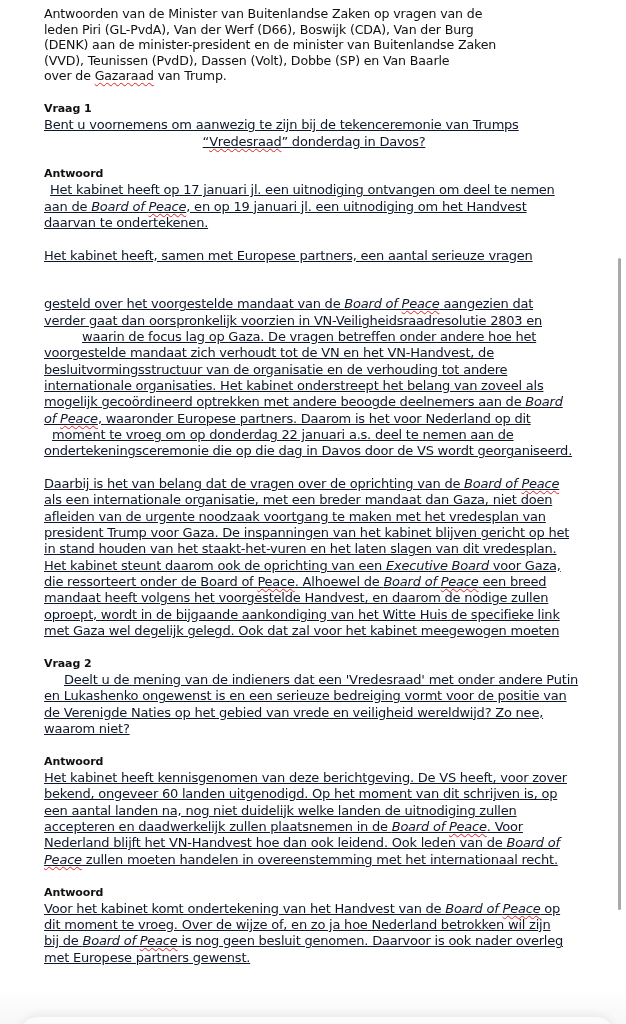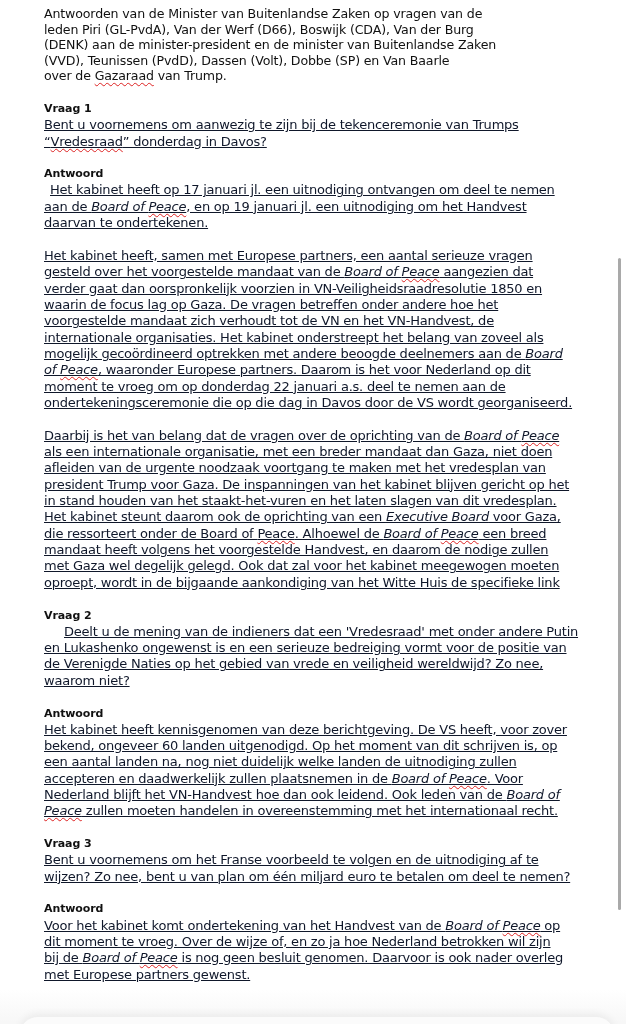--- a/index.html
+++ b/index.html
@@ -97,56 +97,57 @@
     <span class="line" style="display: block;">leden Piri (GL-PvdA), Van der Werf (D66), Boswijk (CDA), Van der Burg</span>
     <span class="line" style="display: block;">(DENK) aan de minister-president en de minister van Buitenlandse Zaken</span>
     <span class="line" style="display: block;">(VVD), Teunissen (PvdD), Dassen (Volt), Dobbe (SP) en Van Baarle</span>
     <span class="line" style="display: block;"><span>over de </span><span class="spell">Gazaraad</span><span> van Trump.</span></span>
   </div>
 
   <div class="block">
     <div class="heading">Vraag 1</div>
     <div class="body">
       <span class="line" style="display: block;">Bent u voornemens om aanwezig te zijn bij de tekenceremonie van Trumps</span>
-      <span class="line" style="display: block;"><span>“</span><span class="spell">Vredesraad</span><span>” donderdag in Davos?</span></span>
+      <span class="line" style="display: block; text-align: center;"><span>“</span><span class="spell">Vredesraad</span><span>” donderdag in Davos?</span></span>
     </div>
   </div>
 
   <div class="block" style="margin-bottom:0">
     <div class="heading">Antwoord</div>
     <div class="body para">
       <span class="line" style="display: block; margin-left: 6px;">Het kabinet heeft op 17 januari jl. een uitnodiging ontvangen om deel te nemen</span>
       <span class="line" style="display: block;"><span>aan de </span><em><span>Board of </span><span class="spell">Peace</span></em><span>, en op 19 januari jl. een uitnodiging om het Handvest</span></span>
       <span class="line" style="display: block;">daarvan te ondertekenen.</span>
     </div>
 
     <div class="body para">
       <span class="line" style="display: block;">Het kabinet heeft, samen met Europese partners, een aantal serieuze vragen</span>
-      <span class="line" style="display: block;"><span>gesteld over het voorgestelde mandaat van de </span><em><span>Board of </span><span class="spell">Peace</span></em><span> aangezien dat</span></span>
-      <span class="line" style="display: block;">verder gaat dan oorspronkelijk voorzien in VN-Veiligheidsraadresolutie 1850 en</span>
-      <span class="line" style="display: block;">waarin de focus lag op Gaza. De vragen betreffen onder andere hoe het</span>
+      <span class="line" style="display: block; margin-top: 32px;"><span>gesteld over het voorgestelde mandaat van de </span><em><span>Board of </span><span class="spell">Peace</span></em><span> aangezien dat</span></span>
+      <span class="line" style="display: block;">verder gaat dan oorspronkelijk voorzien in VN-Veiligheidsraadresolutie 2803 en</span>
+      <span class="line" style="display: block; margin-left: 38px;">waarin de focus lag op Gaza. De vragen betreffen onder andere hoe het</span>
       <span class="line" style="display: block;">voorgestelde mandaat zich verhoudt tot de VN en het VN-Handvest, de</span>
+      <span class="line" style="display: block;">besluitvormingsstructuur van de organisatie en de verhouding tot andere</span>
       <span class="line" style="display: block;">internationale organisaties. Het kabinet onderstreept het belang van zoveel als</span>
       <span class="line" style="display: block;"><span>mogelijk gecoördineerd optrekken met andere beoogde deelnemers aan de </span><em>Board</em></span>
       <span class="line" style="display: block;"><em><span>of </span><span class="spell">Peace</span></em><span>, waaronder Europese partners. Daarom is het voor Nederland op dit</span></span>
-      <span class="line" style="display: block;">moment te vroeg om op donderdag 22 januari a.s. deel te nemen aan de</span>
+      <span class="line" style="display: block; margin-left: 8px;">moment te vroeg om op donderdag 22 januari a.s. deel te nemen aan de</span>
       <span class="line" style="display: block;">ondertekeningsceremonie die op die dag in Davos door de VS wordt georganiseerd.</span>
     </div>
 
     <div class="body para">
       <span class="line" style="display: block;"><span>Daarbij is het van belang dat de vragen over de oprichting van de </span><em><span>Board of </span><span class="spell">Peace</span></em></span>
       <span class="line" style="display: block;">als een internationale organisatie, met een breder mandaat dan Gaza, niet doen</span>
       <span class="line" style="display: block;">afleiden van de urgente noodzaak voortgang te maken met het vredesplan van</span>
       <span class="line" style="display: block;">president Trump voor Gaza. De inspanningen van het kabinet blijven gericht op het</span>
       <span class="line" style="display: block;">in stand houden van het staakt-het-vuren en het laten slagen van dit vredesplan.</span>
       <span class="line" style="display: block;"><span>Het kabinet steunt daarom ook de oprichting van een </span><em>Executive Board</em><span> voor Gaza,</span></span>
       <span class="line" style="display: block;"><span>die ressorteert onder de Board of </span><span class="spell">Peace</span><span>. Alhoewel de </span><em><span>Board of </span><span class="spell">Peace</span></em><span> een breed</span></span>
       <span class="line" style="display: block;">mandaat heeft volgens het voorgestelde Handvest, en daarom de nodige zullen</span>
+      <span class="line" style="display: block;">oproept, wordt in de bijgaande aankondiging van het Witte Huis de specifieke link</span>
       <span class="line" style="display: block;">met Gaza wel degelijk gelegd. Ook dat zal voor het kabinet meegewogen moeten</span>
-      <span class="line" style="display: block;">oproept, wordt in de bijgaande aankondiging van het Witte Huis de specifieke link</span>
     </div>
   </div>
 
   <div class="block">
     <div class="heading">Vraag 2</div>
     <div class="body">
       <span class="line" style="display: block; margin-left: 20px;">Deelt u de mening van de indieners dat een 'Vredesraad' met onder andere Putin</span>
       <span class="line" style="display: block;">en Lukashenko ongewenst is en een serieuze bedreiging vormt voor de positie van</span>
       <span class="line" style="display: block;">de Verenigde Naties op het gebied van vrede en veiligheid wereldwijd? Zo nee,</span>
       <span class="line" style="display: block;">waarom niet?</span>
@@ -158,27 +159,20 @@
     <div class="body">
       <span class="line" style="display: block;">Het kabinet heeft kennisgenomen van deze berichtgeving. De VS heeft, voor zover</span>
       <span class="line" style="display: block;">bekend, ongeveer 60 landen uitgenodigd. Op het moment van dit schrijven is, op</span>
       <span class="line" style="display: block;">een aantal landen na, nog niet duidelijk welke landen de uitnodiging zullen</span>
       <span class="line" style="display: block;"><span>accepteren en daadwerkelijk zullen plaatsnemen in de </span><em><span>Board of </span><span class="spell">Peace</span></em><span>. Voor</span></span>
       <span class="line" style="display: block;"><span>Nederland blijft het VN-Handvest hoe dan ook leidend. Ook leden van de </span><em>Board of</em></span>
       <span class="line" style="display: block;"><em class="spell">Peace</em><span> zullen moeten handelen in overeenstemming met het internationaal recht.</span></span>
     </div>
   </div>
 
-  <div class="block">
-    <div class="heading">Vraag 3</div>
-    <div class="body">
-      <span class="line" style="display: block;">Bent u voornemens om het Franse voorbeeld te volgen en de uitnodiging af te</span>
-      <span class="line" style="display: block;">wijzen? Zo nee, bent u van plan om één miljard euro te betalen om deel te nemen?</span>
-    </div>
-  </div>
 
   <div class="block">
     <div class="heading">Antwoord</div>
     <div class="body">
       <span class="line" style="display: block;"><span>Voor het kabinet komt ondertekening van het Handvest van de </span><em><span>Board of </span><span class="spell">Peace</span></em><span> op</span></span>
       <span class="line" style="display: block;">dit moment te vroeg. Over de wijze of, en zo ja hoe Nederland betrokken wil zijn</span>
       <span class="line" style="display: block;"><span>bij de </span><em><span>Board of </span><span class="spell">Peace</span></em><span> is nog geen besluit genomen. Daarvoor is ook nader overleg</span></span>
       <span class="line" style="display: block;">met Europese partners gewenst.</span>
     </div>
   </div>

